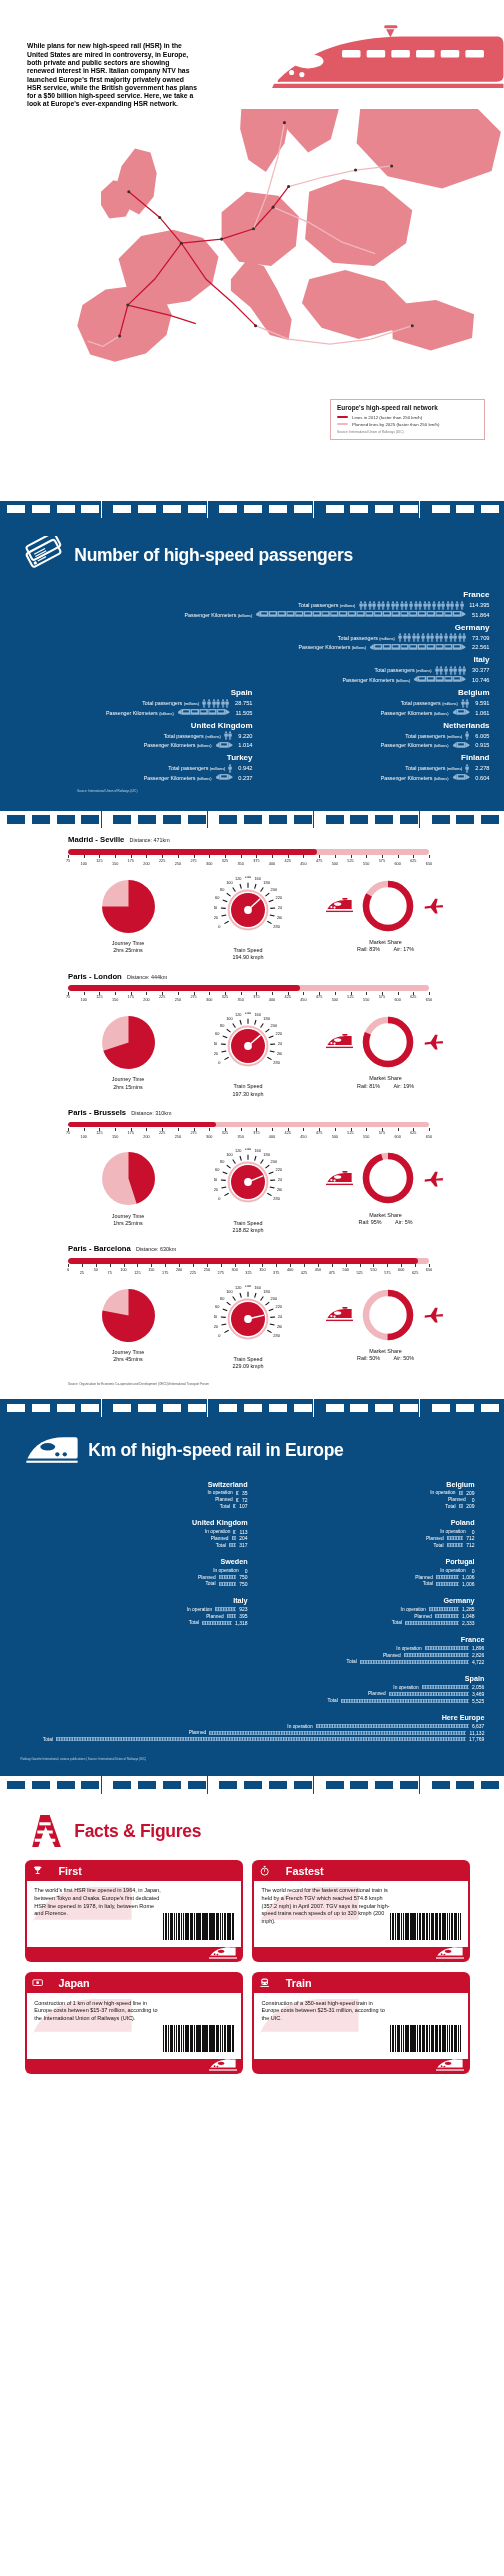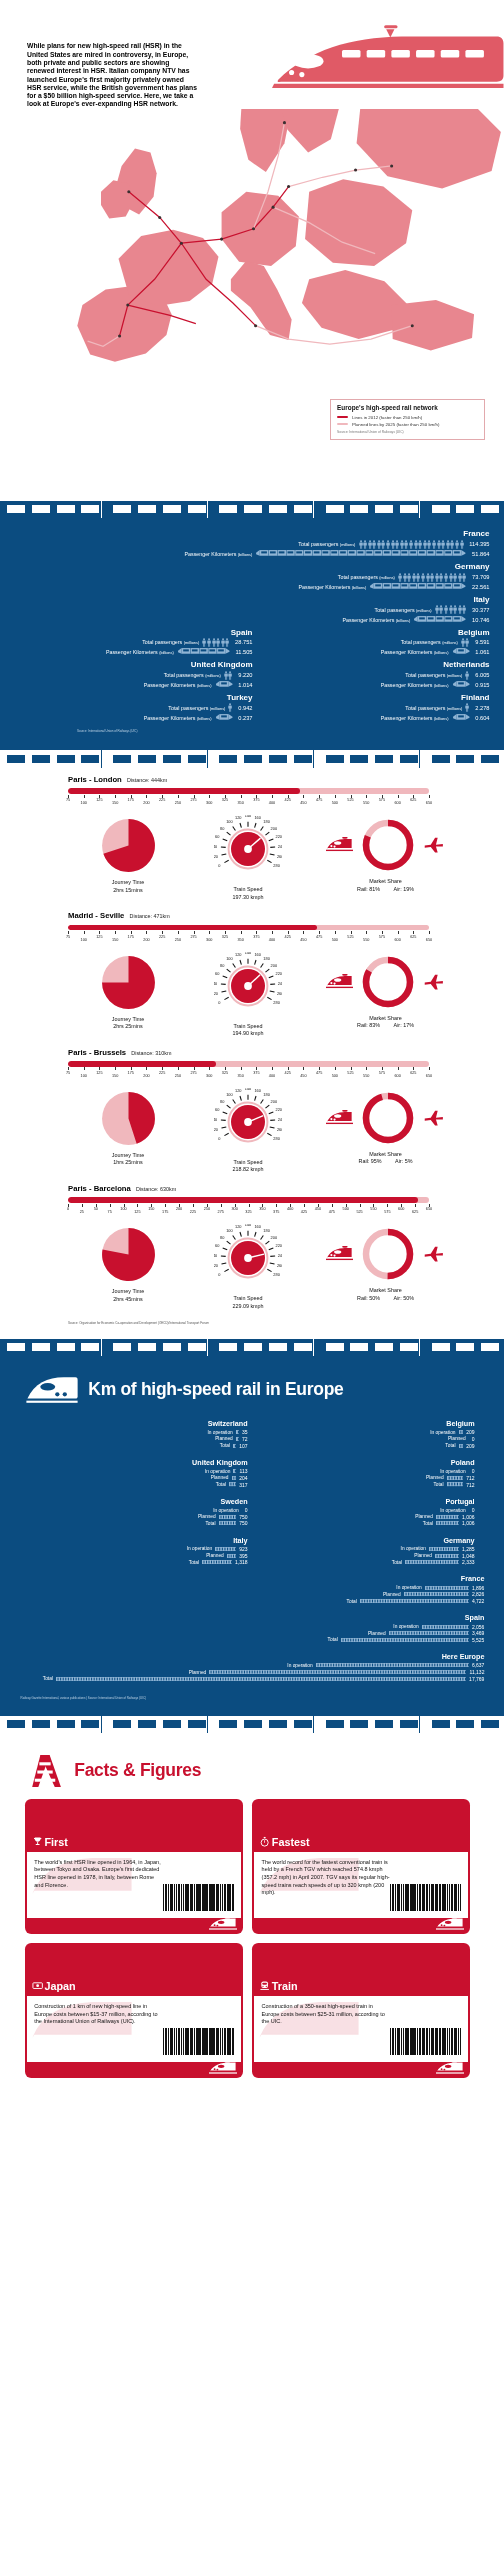--- a/index.html
+++ b/index.html
@@ -94,21 +94,21 @@
   .km-lab { font-size:4.8px; white-space:nowrap; }
   .km-track { height:4.1px; display:flex; align-items:center; }
   .km-num { font-size:5px; }
   .km-source { font-size:2.9px; color:#bcd2e4; padding:5.2px 0 0 20.6px; }
 
   
   .facts-section { background:#fff; padding-bottom:20.6px; }
   .facts-section .sec-head h2 { color:#c8102e; }
   .facts-grid { display:flex; flex-wrap:wrap; gap:9.3px; padding:5.2px 25px 0 25px; }
   .fact-card { width:218px; border-radius:6.2px; background:#c8102e; overflow:hidden; }
-  .fact-head { display:flex; gap:1px; padding:5.2px 7.2px 4.1px 7.2px;margin-top:32px; }
+  .fact-head { display:flex; gap:15px; padding:5.2px 7.2px 4.1px 7.2px; }
   .fact-head h3 { font-size:10.8px; color:#fff; font-weight:bold; }
   .fact-body { background:#fff; margin:0 2.1px; padding:6.7px 7.2px 8.2px 7.2px; position:relative; min-height:66px;}
   .fact-text { font-size:5.5px; line-height:1.38; color:#111; width:130px; position:relative; z-index:2;}
   .barcode { position:absolute; right:7.2px; bottom:7.2px; display:flex; gap:0.8px; align-items:flex-end; z-index:2;}
   .barcode i { display:block; width:1px; height:27px; background:#111; }
   .fact-foot { height:15.5px; position:relative; }
   .fact-foot svg { position:absolute; right:6.2px; bottom:2.1px; }
   .ghost { position:absolute; left:4.1px; top:3.1px; opacity:.13; z-index:1; }
 </style>
 </head>
@@ -230,20 +230,36 @@
         <span class="win" style="left: 326px;"></span>
         <span class="win" style="left: 350px;"></span>
         <span class="win" style="left: 375px;"></span>
         <span class="win" style="left: 400px;"></span>
         <span class="divider" style="left: 419px;"></span>
         <span class="win" style="left: 432px;"></span>
         <span class="win" style="left: 456px;"></span>
         <span class="win" style="left: 481px;"></span>
       </div>
 
+    <div class="sec-head">
+      <svg class="sec-icon" viewBox="0 0 78 78">
+        <g transform="rotate(-28 39 39)">
+          <rect x="8" y="18" width="62" height="30" rx="5" fill="none" stroke="#fff" stroke-width="4"></rect>
+          <rect x="14" y="6" width="62" height="30" rx="5" fill="none" stroke="#fff" stroke-width="4"></rect>
+          <g stroke="#fff" stroke-width="2.4">
+            <line x1="22" y1="26" x2="46" y2="26"></line>
+              <line x1="22" y1="31" x2="46" y2="31"></line>
+            <line x1="22" y1="36" x2="46" y2="36"></line>
+              <line x1="22" y1="41" x2="40" y2="41"></line>
+          </g>
+          <circle cx="16" cy="42" r="3.2" fill="#fff"></circle>
+        </g>
+      </svg>
+      <h2>Number of high-speed passengers</h2>
+    </div>
 
     <div class="pax-grid" id="pax-grid">
         <div class="pax-row">
           <div class="pax-cell" style="width: 100%;">
             <div class="pax-name" style="padding-right:0">France</div>
             <div class="pax-line">
               <span class="pax-label">Total passengers <span class="unit">(millions)</span></span>
               <span class="pax-figs">
                 <svg class="fig" viewBox="0 0 10 22">
                   <g fill="#8fb4d4">
@@ -876,26 +892,26 @@
         <span class="divider" style="left: 419px;"></span>
         <span class="win" style="left: 432px;"></span>
         <span class="win" style="left: 456px;"></span>
         <span class="win" style="left: 481px;"></span>
       </div>
 
 
     <div id="routes">
         <div class="route">
           <div class="route-head">
-            <span class="route-name">Paris - London</span>
-            <span class="route-dist">Distance: 444km</span>
+            <span class="route-name">Madrid - Seville</span>
+            <span class="route-dist">Distance: 471km</span>
           </div>
           <div class="scale-wrap">
             <div class="scale-bar">
-              <div class="scale-fill" style="width:64.2%"></div>
+              <div class="scale-fill" style="width:68.9%"></div>
             </div>
             <div class="scale-ticks">
               <span class="tk" style="left:0%"></span>
               <span class="tkl" style="left:0%;top:3.6px">75</span>
               <span class="tk" style="left:4.3478260869565215%"></span>
               <span class="tkl" style="left:4.3478260869565215%;top:6.7px">100</span>
               <span class="tk" style="left:8.695652173913043%"></span>
               <span class="tkl" style="left:8.695652173913043%;top:3.6px">125</span>
               <span class="tk" style="left:13.043478260869565%"></span>
               <span class="tkl" style="left:13.043478260869565%;top:6.7px">150</span>
@@ -938,23 +954,23 @@
               <span class="tk" style="left:95.65217391304348%"></span>
               <span class="tkl" style="left:95.65217391304348%;top:3.6px">625</span>
               <span class="tk" style="left:100%"></span>
               <span class="tkl" style="left:100%;top:6.7px">650</span>
             </div>
           </div>
           <div class="charts-row">
             <div class="chart-col">
               <svg viewBox="0 0 120 120" width="61" height="61">
                 <circle cx="60" cy="60" r="52" fill="#f0b8bd"></circle>
-                <path d="M60 60 L60 8 A52 52 0 1 1 10.55 76.07 Z" fill="#c8102e"></path>
+                <path d="M60 60 L60 8 A52 52 0 1 1 8.00 60.00 Z" fill="#c8102e"></path>
               </svg>
-              <div class="chart-cap">Journey Time<br>2hrs 15mins</div>
+              <div class="chart-cap">Journey Time<br>2hrs 25mins</div>
             </div>
             <div class="chart-col">
               <svg viewBox="0 0 140 140" width="68" height="68">
                 <line x1="30.2" y1="93.0" x2="21.5" y2="98.0" stroke="#111" stroke-width="2.2"></line>
                 <text x="11.1" y="107.0" font-size="8" text-anchor="middle" fill="#111">0</text>
                 <line x1="25.2" y1="80.2" x2="15.4" y2="82.5" stroke="#111" stroke-width="2.2"></line>
                 <text x="3.7" y="88.1" font-size="8" text-anchor="middle" fill="#111">20</text>
                 <line x1="24.1" y1="66.6" x2="14.2" y2="65.8" stroke="#111" stroke-width="2.2"></line>
                 <text x="2.2" y="67.9" font-size="8" text-anchor="middle" fill="#111">40</text>
                 <line x1="27.2" y1="53.2" x2="17.9" y2="49.5" stroke="#111" stroke-width="2.2"></line>
@@ -976,62 +992,62 @@
                 <line x1="112.8" y1="53.2" x2="122.1" y2="49.5" stroke="#111" stroke-width="2.2"></line>
                 <text x="133.3" y="48.2" font-size="8" text-anchor="middle" fill="#111">220</text>
                 <line x1="115.9" y1="66.6" x2="125.8" y2="65.8" stroke="#111" stroke-width="2.2"></line>
                 <text x="137.8" y="67.9" font-size="8" text-anchor="middle" fill="#111">240</text>
                 <line x1="114.8" y1="80.2" x2="124.6" y2="82.5" stroke="#111" stroke-width="2.2"></line>
                 <text x="136.3" y="88.1" font-size="8" text-anchor="middle" fill="#111">260</text>
                 <line x1="109.8" y1="93.0" x2="118.5" y2="98.0" stroke="#111" stroke-width="2.2"></line>
                 <text x="128.9" y="107.0" font-size="8" text-anchor="middle" fill="#111">280</text>
                 <circle cx="70" cy="70" r="40" fill="none" stroke="#f0b8bd" stroke-width="4"></circle>
                 <circle cx="70" cy="70" r="35" fill="#c8102e"></circle>
-                <line x1="70" y1="70" x2="95.7" y2="47.7" stroke="#fff" stroke-width="3"></line>
+                <line x1="70" y1="70" x2="94.9" y2="46.8" stroke="#fff" stroke-width="3"></line>
                 <circle cx="70" cy="70" r="8" fill="#fff"></circle>
               </svg>
-              <div class="chart-cap">Train Speed<br>197.30 kmph</div>
+              <div class="chart-cap">Train Speed<br>194.90 kmph</div>
             </div>
             <div class="chart-col" style="width:155px">
               <div style="display:flex;align-items:center;gap:5.2px">
                 <svg viewBox="0 0 60 34" width="27" height="15.5">
                   <g fill="#c8102e">
                     <path d="M2 26 C10 10 26 4 44 4 L57 4 L57 24 L4 24 Z"></path>
                     <ellipse cx="24" cy="13" r="0"></ellipse>
                     <rect x="0" y="28" width="60" height="3"></rect>
                     <ellipse cx="26" cy="13" rx="8" ry="4" fill="#fff"></ellipse>
                     <circle cx="12" cy="20" r="2.4" fill="#fff"></circle>
                     <circle cx="19" cy="21" r="2.4" fill="#fff"></circle>
                     <rect x="36" y="0" width="12" height="3" rx="1.5"></rect>
                     <path d="M38 3 L46 3 L42 8 Z"></path>
                   </g>
                 </svg>
                 <svg viewBox="0 0 120 120" width="60" height="60">
                   <circle cx="60" cy="60" r="44" fill="none" stroke="#f0b8bd" stroke-width="13"></circle>
-                  <circle cx="60" cy="60" r="44" fill="none" stroke="#c8102e" stroke-width="13" stroke-dasharray="223.9 276.5" transform="rotate(-90 60 60)"></circle>
+                  <circle cx="60" cy="60" r="44" fill="none" stroke="#c8102e" stroke-width="13" stroke-dasharray="229.5 276.5" transform="rotate(-90 60 60)"></circle>
                 </svg>
                 <svg viewBox="0 0 50 40" width="21.6" height="17.5">
                   <path d="M4 22 L18 20 L28 4 L34 4 L30 20 L46 18 L46 24 L30 24 L34 38 L28 38 L18 25 L4 27 Z" fill="#c8102e"></path>
                 </svg>
               </div>
               <div class="chart-cap">Market Share<div class="ms-split">
-                  <span>Rail: 81%</span>
-                  <span>Air: 19%</span>
+                  <span>Rail: 83%</span>
+                  <span>Air: 17%</span>
                 </div></div>
             </div>
           </div>
         </div>
         <div class="route">
           <div class="route-head">
-            <span class="route-name">Madrid - Seville</span>
-            <span class="route-dist">Distance: 471km</span>
+            <span class="route-name">Paris - London</span>
+            <span class="route-dist">Distance: 444km</span>
           </div>
           <div class="scale-wrap">
             <div class="scale-bar">
-              <div class="scale-fill" style="width:68.9%"></div>
+              <div class="scale-fill" style="width:64.2%"></div>
             </div>
             <div class="scale-ticks">
               <span class="tk" style="left:0%"></span>
               <span class="tkl" style="left:0%;top:3.6px">75</span>
               <span class="tk" style="left:4.3478260869565215%"></span>
               <span class="tkl" style="left:4.3478260869565215%;top:6.7px">100</span>
               <span class="tk" style="left:8.695652173913043%"></span>
               <span class="tkl" style="left:8.695652173913043%;top:3.6px">125</span>
               <span class="tk" style="left:13.043478260869565%"></span>
               <span class="tkl" style="left:13.043478260869565%;top:6.7px">150</span>
@@ -1074,23 +1090,23 @@
               <span class="tk" style="left:95.65217391304348%"></span>
               <span class="tkl" style="left:95.65217391304348%;top:3.6px">625</span>
               <span class="tk" style="left:100%"></span>
               <span class="tkl" style="left:100%;top:6.7px">650</span>
             </div>
           </div>
           <div class="charts-row">
             <div class="chart-col">
               <svg viewBox="0 0 120 120" width="61" height="61">
                 <circle cx="60" cy="60" r="52" fill="#f0b8bd"></circle>
-                <path d="M60 60 L60 8 A52 52 0 1 1 8.00 60.00 Z" fill="#c8102e"></path>
+                <path d="M60 60 L60 8 A52 52 0 1 1 10.55 76.07 Z" fill="#c8102e"></path>
               </svg>
-              <div class="chart-cap">Journey Time<br>2hrs 25mins</div>
+              <div class="chart-cap">Journey Time<br>2hrs 15mins</div>
             </div>
             <div class="chart-col">
               <svg viewBox="0 0 140 140" width="68" height="68">
                 <line x1="30.2" y1="93.0" x2="21.5" y2="98.0" stroke="#111" stroke-width="2.2"></line>
                 <text x="11.1" y="107.0" font-size="8" text-anchor="middle" fill="#111">0</text>
                 <line x1="25.2" y1="80.2" x2="15.4" y2="82.5" stroke="#111" stroke-width="2.2"></line>
                 <text x="3.7" y="88.1" font-size="8" text-anchor="middle" fill="#111">20</text>
                 <line x1="24.1" y1="66.6" x2="14.2" y2="65.8" stroke="#111" stroke-width="2.2"></line>
                 <text x="2.2" y="67.9" font-size="8" text-anchor="middle" fill="#111">40</text>
                 <line x1="27.2" y1="53.2" x2="17.9" y2="49.5" stroke="#111" stroke-width="2.2"></line>
@@ -1112,50 +1128,50 @@
                 <line x1="112.8" y1="53.2" x2="122.1" y2="49.5" stroke="#111" stroke-width="2.2"></line>
                 <text x="133.3" y="48.2" font-size="8" text-anchor="middle" fill="#111">220</text>
                 <line x1="115.9" y1="66.6" x2="125.8" y2="65.8" stroke="#111" stroke-width="2.2"></line>
                 <text x="137.8" y="67.9" font-size="8" text-anchor="middle" fill="#111">240</text>
                 <line x1="114.8" y1="80.2" x2="124.6" y2="82.5" stroke="#111" stroke-width="2.2"></line>
                 <text x="136.3" y="88.1" font-size="8" text-anchor="middle" fill="#111">260</text>
                 <line x1="109.8" y1="93.0" x2="118.5" y2="98.0" stroke="#111" stroke-width="2.2"></line>
                 <text x="128.9" y="107.0" font-size="8" text-anchor="middle" fill="#111">280</text>
                 <circle cx="70" cy="70" r="40" fill="none" stroke="#f0b8bd" stroke-width="4"></circle>
                 <circle cx="70" cy="70" r="35" fill="#c8102e"></circle>
-                <line x1="70" y1="70" x2="94.9" y2="46.8" stroke="#fff" stroke-width="3"></line>
+                <line x1="70" y1="70" x2="95.7" y2="47.7" stroke="#fff" stroke-width="3"></line>
                 <circle cx="70" cy="70" r="8" fill="#fff"></circle>
               </svg>
-              <div class="chart-cap">Train Speed<br>194.90 kmph</div>
+              <div class="chart-cap">Train Speed<br>197.30 kmph</div>
             </div>
             <div class="chart-col" style="width:155px">
               <div style="display:flex;align-items:center;gap:5.2px">
                 <svg viewBox="0 0 60 34" width="27" height="15.5">
                   <g fill="#c8102e">
                     <path d="M2 26 C10 10 26 4 44 4 L57 4 L57 24 L4 24 Z"></path>
                     <ellipse cx="24" cy="13" r="0"></ellipse>
                     <rect x="0" y="28" width="60" height="3"></rect>
                     <ellipse cx="26" cy="13" rx="8" ry="4" fill="#fff"></ellipse>
                     <circle cx="12" cy="20" r="2.4" fill="#fff"></circle>
                     <circle cx="19" cy="21" r="2.4" fill="#fff"></circle>
                     <rect x="36" y="0" width="12" height="3" rx="1.5"></rect>
                     <path d="M38 3 L46 3 L42 8 Z"></path>
                   </g>
                 </svg>
                 <svg viewBox="0 0 120 120" width="60" height="60">
                   <circle cx="60" cy="60" r="44" fill="none" stroke="#f0b8bd" stroke-width="13"></circle>
-                  <circle cx="60" cy="60" r="44" fill="none" stroke="#c8102e" stroke-width="13" stroke-dasharray="229.5 276.5" transform="rotate(-90 60 60)"></circle>
+                  <circle cx="60" cy="60" r="44" fill="none" stroke="#c8102e" stroke-width="13" stroke-dasharray="223.9 276.5" transform="rotate(-90 60 60)"></circle>
                 </svg>
                 <svg viewBox="0 0 50 40" width="21.6" height="17.5">
                   <path d="M4 22 L18 20 L28 4 L34 4 L30 20 L46 18 L46 24 L30 24 L34 38 L28 38 L18 25 L4 27 Z" fill="#c8102e"></path>
                 </svg>
               </div>
               <div class="chart-cap">Market Share<div class="ms-split">
-                  <span>Rail: 83%</span>
-                  <span>Air: 17%</span>
+                  <span>Rail: 81%</span>
+                  <span>Air: 19%</span>
                 </div></div>
             </div>
           </div>
         </div>
         <div class="route">
           <div class="route-head">
             <span class="route-name">Paris - Brussels</span>
             <span class="route-dist">Distance: 310km</span>
           </div>
           <div class="scale-wrap">

